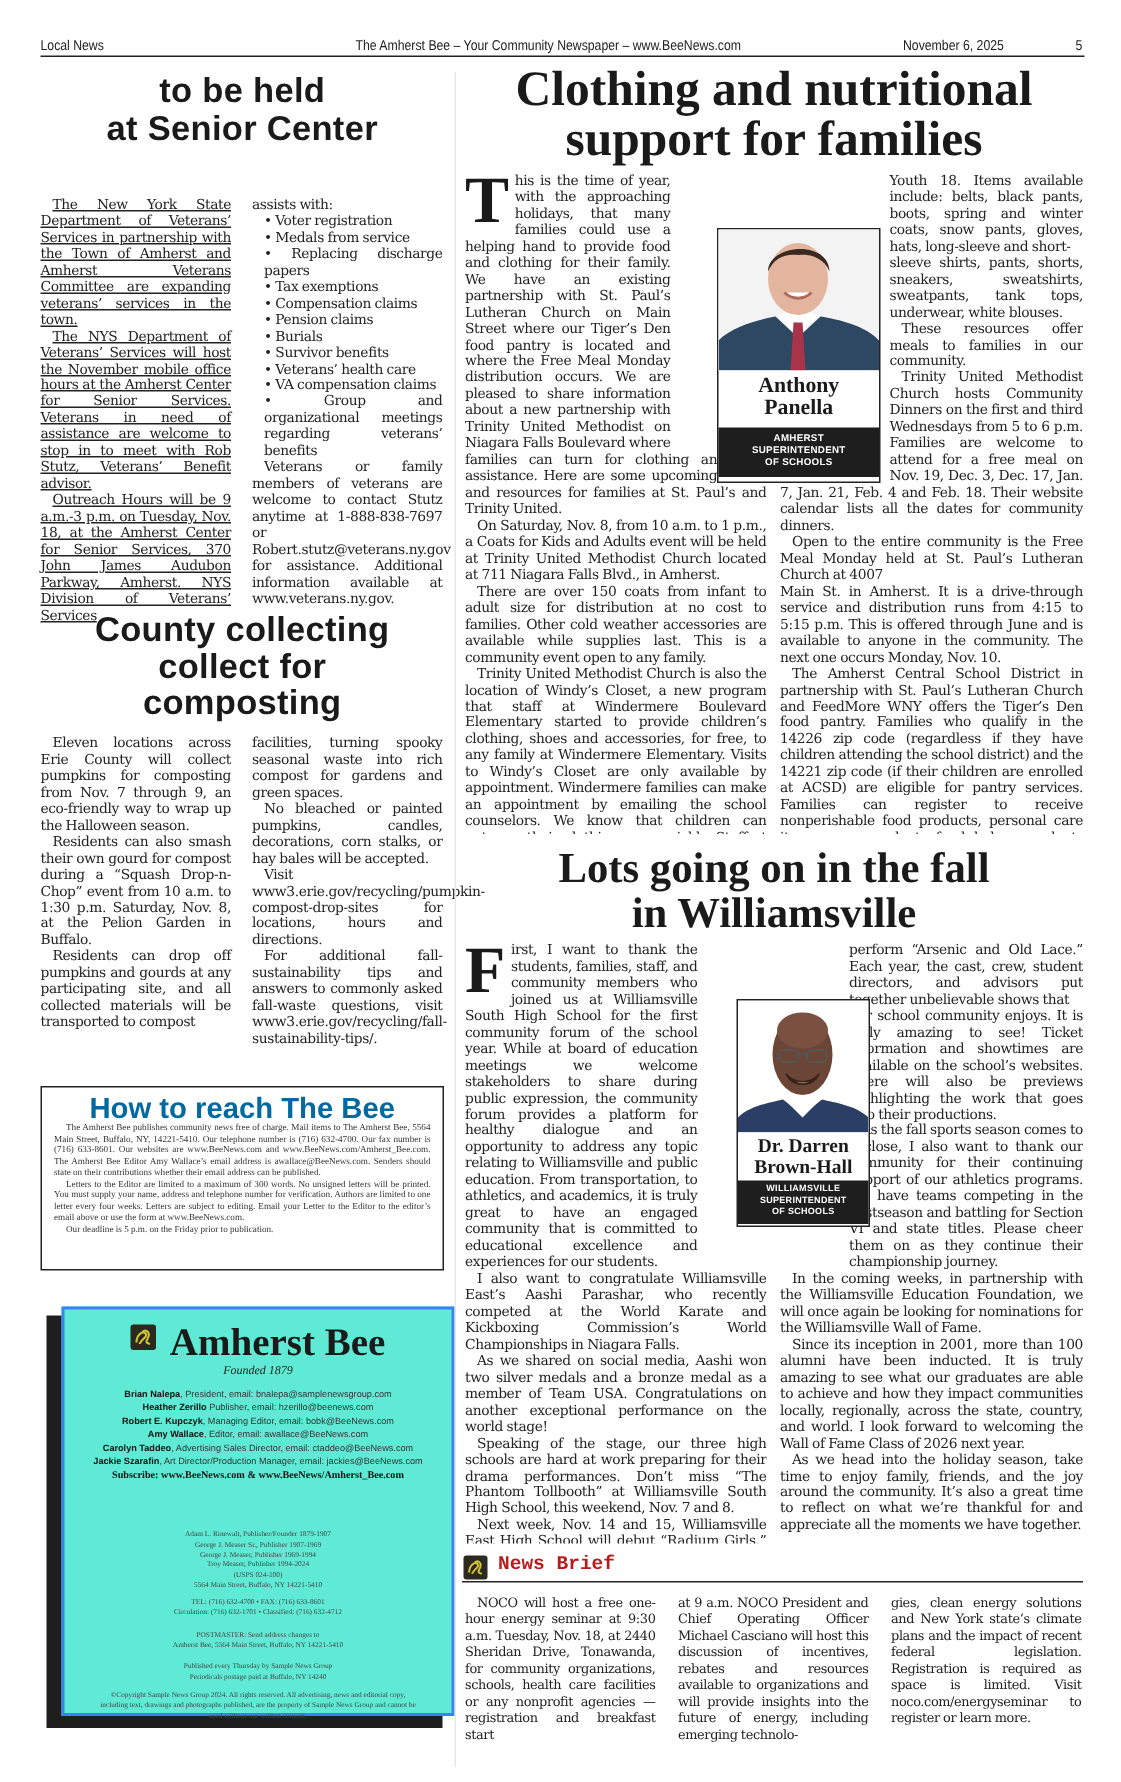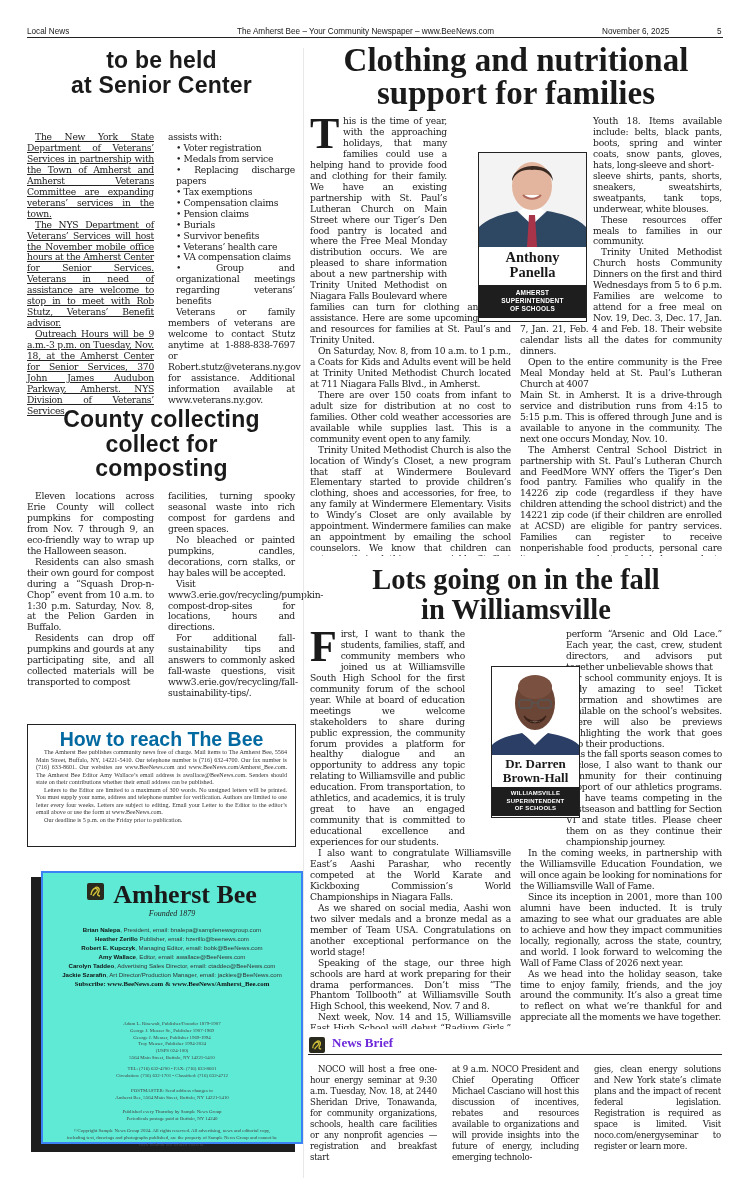--- a/index.html
+++ b/index.html
@@ -47,21 +47,21 @@
   .mast-founded { position: absolute; left: 0; right: 0; top: 36px; text-align: center; font-family: "Liberation Serif", serif; font-style: italic; font-size: 8px; color: #222; }
   .staff { position: absolute; left: 4px; right: 4px; top: 52px; text-align: center; font-family: "Liberation Sans", sans-serif; font-size: 6.1px; line-height: 9px; color: #333; }
   .staff b { color: #111; }
   .staff .sub { font-family: "Liberation Serif", serif; font-weight: 700; font-size: 6.8px; color: #111; }
   .pubinfo { position: absolute; left: 4px; right: 4px; text-align: center; font-family: "Liberation Serif", serif; font-size: 4.9px; line-height: 6.8px; color: #444; }
 
   
   .nb-head { position: absolute; left: 308px; top: 1033px; width: 414px; height: 22px; border-bottom: 1px solid #222; }
   .nb-logo { position: absolute; left: 1px; top: 4px; width: 16px; height: 16px; background: #2a2a1e; border-radius: 2px; }
   .nb-logo svg { position: absolute; left: 1px; top: 1px; }
-  .nb-title { position: absolute; left: 24px; top: 2px; font-family: Liberation Serif, serif; font-weight: 700; font-size: 13px; color: #6d28d9; }
+  .nb-title { position: absolute; left: 24px; top: 2px; font-family: Liberation Mono, monospace; font-weight: 700; font-size: 13px; color: #b91c1c; }
   .nb-col { font-family: "DejaVu Serif", serif; font-size: 8.6px; line-height: 10.95px; text-align: justify; color: #222; }
 
   .faint-rule { position: absolute; background: #ddd; }
 </style>
 </head>
 <body>
 
 <div class="folio">
   <span style="left:0;">Local News</span>
   <span style="left:210px;">The Amherst Bee – Your Community Newspaper – www.BeeNews.com</span>

